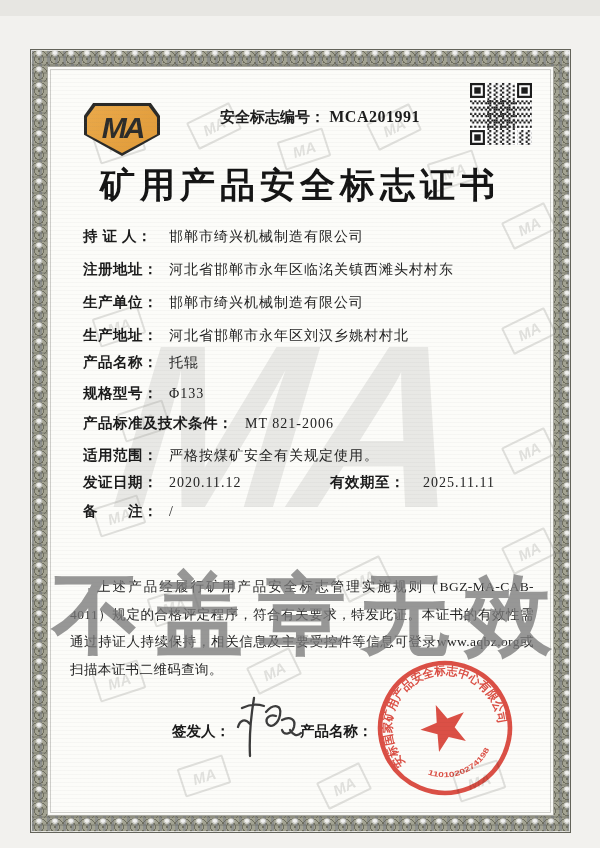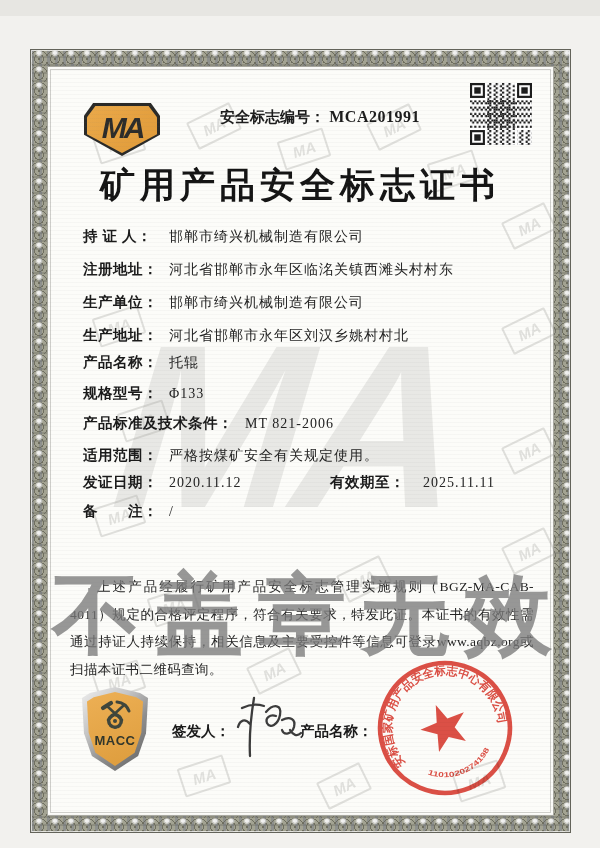--- a/index.html
+++ b/index.html
@@ -274,35 +274,20 @@
     <span class="lbl w">备　　注：</span>
     <span class="val">/</span>
   </div>
 
   <div class="statement">上述产品经履行矿用产品安全标志管理实施规则（BGZ-MA-CAB-4011）规定的合格评定程序，符合有关要求，特发此证。本证书的有效性需通过持证人持续保持，相关信息及主要受控件等信息可登录www.aqbz.org或扫描本证书二维码查询。</div>
 
   <div class="scanlines"></div>
 
   <div class="wm-invalid">不盖章无效</div>
 
-  <div class="macc">
-    <div class="sh-outer"></div>
-    <div class="sh-inner"></div>
-    <svg width="40" height="40" viewBox="0 0 40 40" aria-hidden="true">
-      <g stroke="#3f463c" fill="none" stroke-linecap="round">
-        <path d="M12,9 L27,23" stroke-width="2.6"></path>
-        <path d="M28,9 L13,23" stroke-width="2.6"></path>
-        <path d="M8,11 L16,6" stroke-width="4.2"></path>
-        <path d="M22,5 Q31,6 34,14" stroke-width="3"></path>
-        <circle cx="20" cy="24" r="6.2" stroke-width="3.4" stroke-dasharray="2.3 1.8"></circle>
-      </g>
-      <circle cx="20" cy="24" r="2" fill="#3f463c"></circle>
-    </svg>
-    <div class="macc-text">MACC</div>
-  </div>
 
   <div class="sign-label">签发人：</div>
   <svg class="signature" viewBox="0 0 80 74" aria-hidden="true">
     <g stroke="#3c3c3c" stroke-width="2.3" fill="none" stroke-linecap="round">
       <path d="M30,6 C27,24 25,44 26,64 M26,32 C21,26 16,28 14,35 M18,16 C26,12 34,12 40,14"></path>
       <path d="M42,20 C50,11 58,13 56,23 C54,33 46,37 43,31 C41,26 46,22 52,24"></path>
       <path d="M58,28 C66,24 72,27 70,35 C68,42 60,44 58,38 M66,38 C69,43 73,45 77,41"></path>
     </g>
   </svg>
   <div class="dept-label">产品名称：</div>

